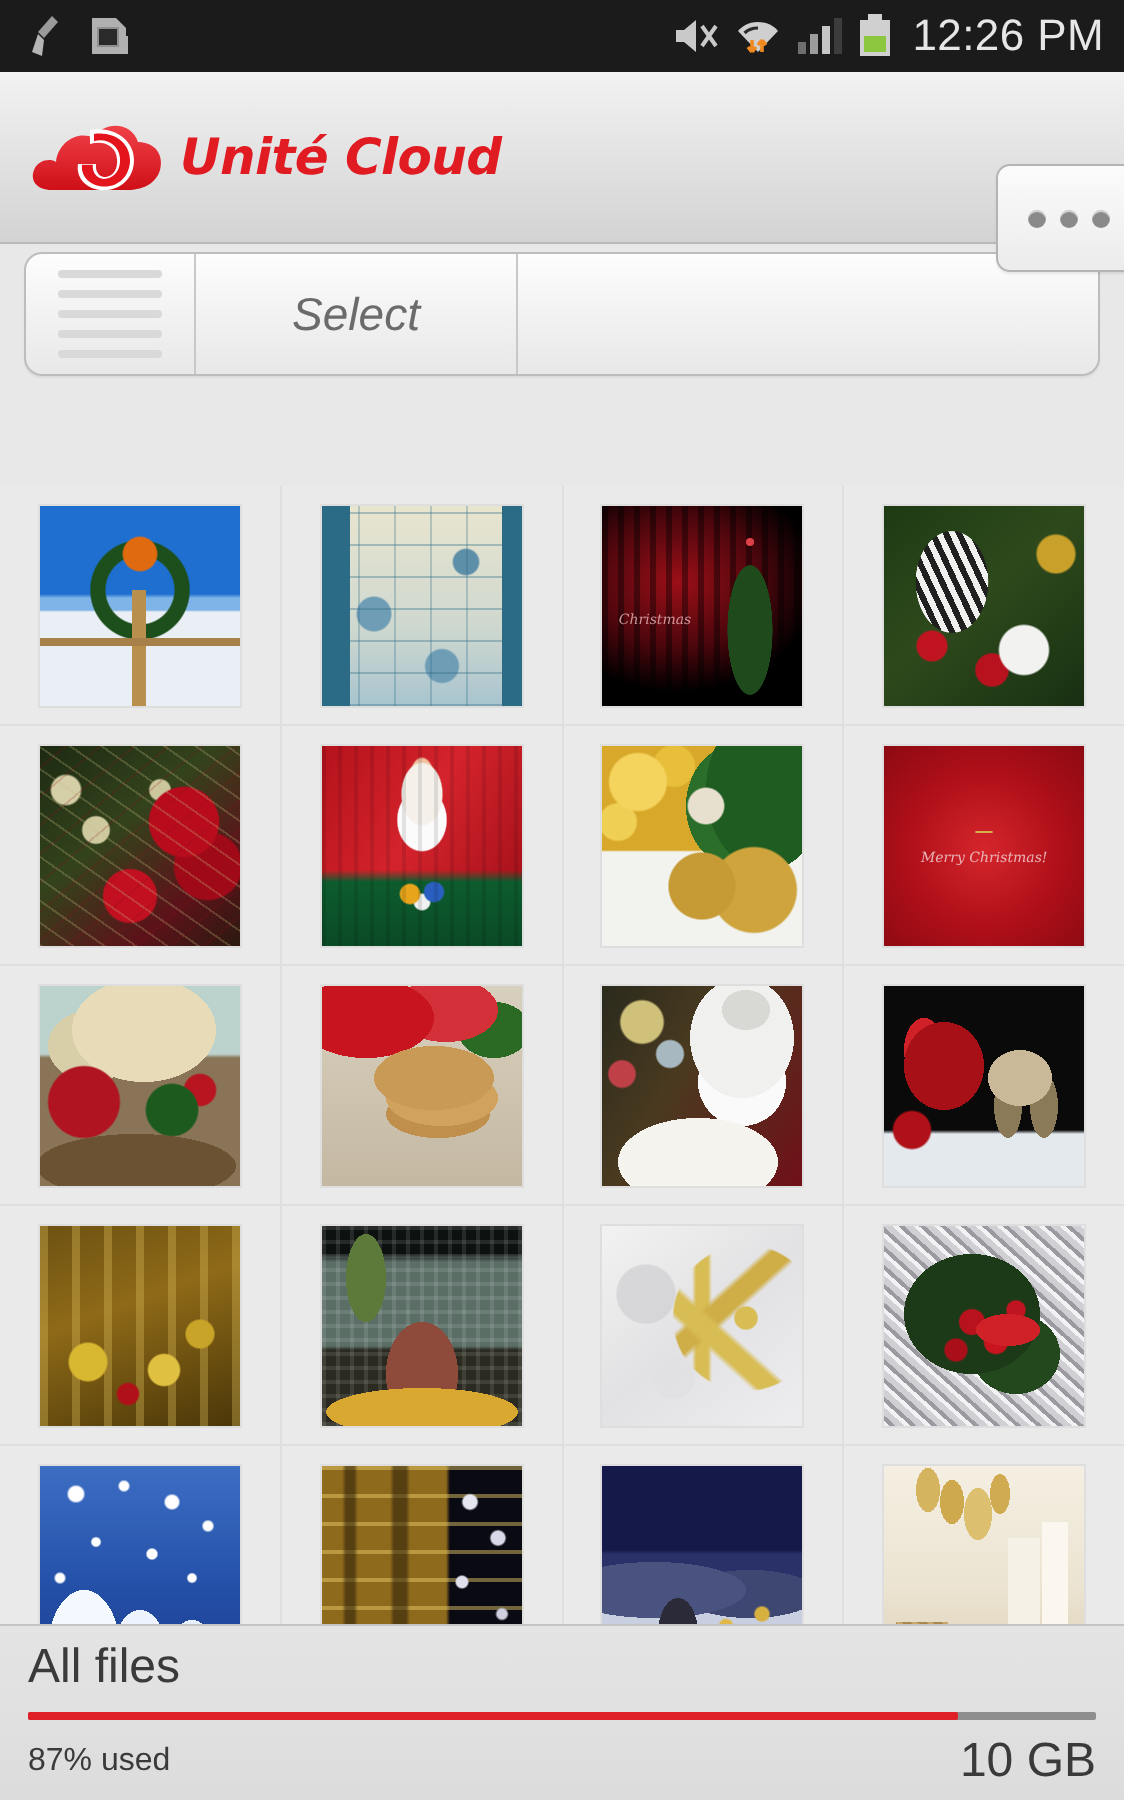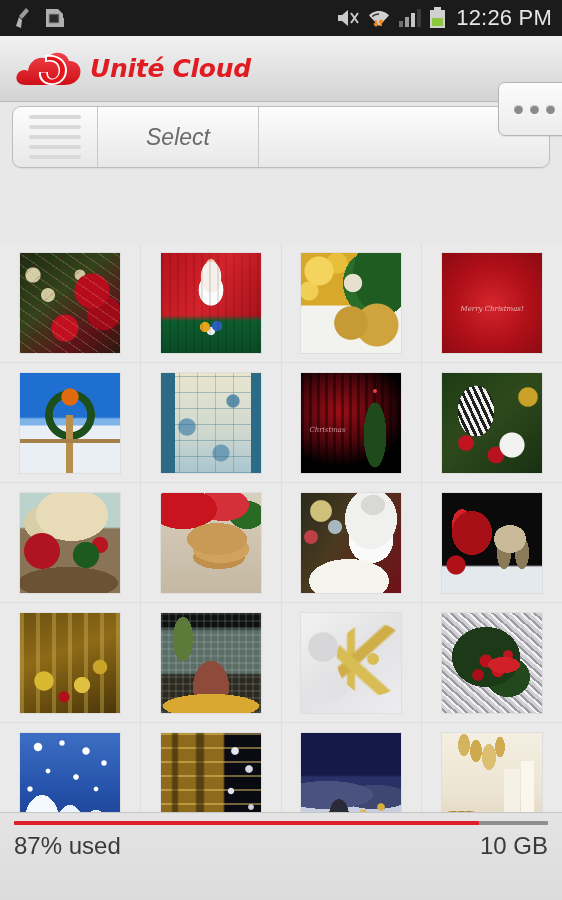--- a/index.html
+++ b/index.html
@@ -18,21 +18,21 @@
   .sb-left{display:flex;align-items:center;gap:10px;}
   .sb-right{margin-left:auto;display:flex;align-items:center;gap:7px;}
   .sb-ico{display:block;}
   .sb-time{
     color:#e6e6e6;font-size:22px;letter-spacing:.2px;margin-left:3px;
     font-family:"Liberation Sans",sans-serif;
   }
 
   
   .appbar{
-    position:relative;height:66px;
+    position:relative;height:86px;
     background:linear-gradient(to bottom,#f2f2f2 0%,#e4e4e4 45%,#d3d3d3 100%);
     border-bottom:1px solid #b9b9b9;
     display:flex;align-items:center;box-sizing:border-box;
   }
   .logo-wrap{display:flex;align-items:center;padding-left:14px;}
   .logo-mark{width:72px;height:52px;flex:none;}
   .logo-text{
     margin-left:4px;font-size:25px;font-weight:bold;font-style:italic;
     color:#e01b22;letter-spacing:-0.3px;
     font-family:"DejaVu Sans","Liberation Sans",sans-serif;
@@ -102,21 +102,21 @@
   
   .bottom{
     position:absolute;left:0;right:0;bottom:0;height:88px;
     background:linear-gradient(to bottom,#e4e4e4,#dcdcdc);
     border-top:1px solid #c4c4c4;box-sizing:border-box;padding:0 14px;
   }
   .allfiles{font-size:24px;color:#3a3a3a;padding-top:7px;}
   .bar-track{height:4px;background:#8e8e8e;margin-top:8px;border-radius:1px;position:relative;}
   .bar-fill{position:absolute;left:0;top:0;bottom:0;background:#e02028;border-radius:1px;}
   .bottom-row{display:flex;align-items:center;margin-top:7px;}
-  .used{font-size:24px;color:#3a3a3a;}
+  .used{font-size:16px;color:#3a3a3a;}
   .quota{margin-left:auto;font-size:24px;color:#3a3a3a;}
 </style>
 </head>
 <body>
 
 <div class="phone">
 
   <div class="statusbar">
     <div class="sb-left">
       <svg class="sb-ico" width="20" height="22" viewBox="0 0 20 22">
@@ -195,20 +195,76 @@
       </div>
       <div class="tb-cell tb-select">Select</div>
     </div>
   </div>
 
   <div class="grid">
 
     <div class="grow">
       <div class="gcell">
         <div class="thumb">
+          <div style="background:linear-gradient(to bottom,#1f6fd0 0 44%,#7fb4e8 46% 52%,#e9eff4 53% 100%)"></div>
+          <div style="background:
+            radial-gradient(circle at 50% 42%,transparent 0 22%,#1d4f1c 23% 32%,transparent 33%)"></div>
+          <div style="background:
+            radial-gradient(circle at 50% 24%,#e06a10 0 9%,transparent 10%)"></div>
+          <div style="position:absolute;left:46%;top:42%;width:7px;height:58%;background:#b98f4e;"></div>
+          <div style="position:absolute;left:0;right:0;top:66%;height:4px;background:#a8814a;"></div>
+        </div>
+      </div>
+      <div class="gcell">
+        <div class="thumb">
+          <div style="background:linear-gradient(to bottom,#e8e5cf,#cfd8cf 60%,#a8c4cf)"></div>
+          <div style="background:
+            linear-gradient(to right,#2c6b86 0 14%,transparent 14%),
+            linear-gradient(to left,#2c6b86 0 10%,transparent 10%)"></div>
+          <div style="background:
+            radial-gradient(circle at 26% 54%,#6f9db5 0 9%,transparent 10%),
+            radial-gradient(circle at 60% 80%,#6f9db5 0 8%,transparent 9%),
+            radial-gradient(circle at 72% 28%,#5e8fa8 0 6%,transparent 7%)"></div>
+          <div style="background:
+            repeating-linear-gradient(0deg,rgba(44,107,134,.35) 0 1px,transparent 1px 16px),
+            repeating-linear-gradient(90deg,rgba(44,107,134,.28) 0 1px,transparent 1px 18px)"></div>
+        </div>
+      </div>
+      <div class="gcell">
+        <div class="thumb">
+          <div style="background:#000"></div>
+          <div style="background:
+            radial-gradient(ellipse 70% 55% at 38% 38%,#9c0f18 0%,#4a060c 60%,#000 100%)"></div>
+          <div style="background:repeating-linear-gradient(90deg,rgba(0,0,0,.40) 0 3px,transparent 3px 8px)"></div>
+          <div style="background:
+            radial-gradient(ellipse 16% 46% at 74% 62%,#1e4a1c 0 70%,transparent 71%)"></div>
+          <div style="position:absolute;left:72%;top:16%;width:4px;height:4px;border-radius:50%;background:#e04048;"></div>
+          <div style="position:absolute;left:8%;top:53%;font-size:7px;font-style:italic;color:#e8b8bc;opacity:.8;
+            font-family:'DejaVu Serif',serif;">Christmas</div>
+        </div>
+      </div>
+      <div class="gcell">
+        <div class="thumb">
+          <div style="background:linear-gradient(140deg,#1d3a14,#2e4a1c 45%,#183012)"></div>
+          <div style="background:
+            repeating-linear-gradient(65deg,#f0f0ee 0 3px,#202020 3px 6px) ;
+            -webkit-mask:radial-gradient(ellipse 30% 42% at 34% 38%,#000 60%,transparent 61%);
+            mask:radial-gradient(ellipse 30% 42% at 34% 38%,#000 60%,transparent 61%)"></div>
+          <div style="background:
+            radial-gradient(circle at 70% 72%,#f2f2f0 0 12%,transparent 13%),
+            radial-gradient(circle at 54% 82%,#b8121e 0 8%,transparent 9%),
+            radial-gradient(circle at 24% 70%,#c01420 0 7%,transparent 8%),
+            radial-gradient(circle at 86% 24%,#c8a02a 0 8%,transparent 9%)"></div>
+        </div>
+      </div>
+    </div>
+
+    <div class="grow">
+      <div class="gcell">
+        <div class="thumb">
           <div style="background:
             radial-gradient(circle at 72% 38%,#b80c1c 0 18%,transparent 19%),
             radial-gradient(circle at 84% 60%,#a00a18 0 16%,transparent 17%),
             radial-gradient(circle at 28% 42%,#cfc9a0 0 7%,transparent 8%),
             radial-gradient(circle at 45% 75%,#c21020 0 14%,transparent 15%),
             radial-gradient(circle at 13% 22%,#d4cfa6 0 6%,transparent 7%),
             radial-gradient(circle at 60% 22%,#cdc79e 0 5%,transparent 6%),
             linear-gradient(140deg,#1d2a12,#33431c 40%,#5c1219 75%,#2a1a10)"></div>
           <div style="background:
             repeating-linear-gradient(35deg,rgba(200,190,130,.25) 0 1px,transparent 1px 9px),
@@ -248,76 +304,20 @@
         </div>
       </div>
       <div class="gcell">
         <div class="thumb">
           <div style="background:radial-gradient(circle at 50% 52%,#d5252c 0%,#ae0f18 55%,#8c0a12 100%)"></div>
           <div style="position:absolute;left:0;right:0;top:40%;height:6px;
             background:radial-gradient(ellipse at 50% 50%,#d8b04a 0 8%,transparent 9%)"></div>
           <div style="position:absolute;left:0;right:0;top:52%;text-align:center;
             font-size:7px;font-style:italic;color:#f0cdd0;opacity:.85;
             font-family:'DejaVu Serif',serif;">Merry Christmas!</div>
-        </div>
-      </div>
-    </div>
-
-    <div class="grow">
-      <div class="gcell">
-        <div class="thumb">
-          <div style="background:linear-gradient(to bottom,#1f6fd0 0 44%,#7fb4e8 46% 52%,#e9eff4 53% 100%)"></div>
-          <div style="background:
-            radial-gradient(circle at 50% 42%,transparent 0 22%,#1d4f1c 23% 32%,transparent 33%)"></div>
-          <div style="background:
-            radial-gradient(circle at 50% 24%,#e06a10 0 9%,transparent 10%)"></div>
-          <div style="position:absolute;left:46%;top:42%;width:7px;height:58%;background:#b98f4e;"></div>
-          <div style="position:absolute;left:0;right:0;top:66%;height:4px;background:#a8814a;"></div>
-        </div>
-      </div>
-      <div class="gcell">
-        <div class="thumb">
-          <div style="background:linear-gradient(to bottom,#e8e5cf,#cfd8cf 60%,#a8c4cf)"></div>
-          <div style="background:
-            linear-gradient(to right,#2c6b86 0 14%,transparent 14%),
-            linear-gradient(to left,#2c6b86 0 10%,transparent 10%)"></div>
-          <div style="background:
-            radial-gradient(circle at 26% 54%,#6f9db5 0 9%,transparent 10%),
-            radial-gradient(circle at 60% 80%,#6f9db5 0 8%,transparent 9%),
-            radial-gradient(circle at 72% 28%,#5e8fa8 0 6%,transparent 7%)"></div>
-          <div style="background:
-            repeating-linear-gradient(0deg,rgba(44,107,134,.35) 0 1px,transparent 1px 16px),
-            repeating-linear-gradient(90deg,rgba(44,107,134,.28) 0 1px,transparent 1px 18px)"></div>
-        </div>
-      </div>
-      <div class="gcell">
-        <div class="thumb">
-          <div style="background:#000"></div>
-          <div style="background:
-            radial-gradient(ellipse 70% 55% at 38% 38%,#9c0f18 0%,#4a060c 60%,#000 100%)"></div>
-          <div style="background:repeating-linear-gradient(90deg,rgba(0,0,0,.40) 0 3px,transparent 3px 8px)"></div>
-          <div style="background:
-            radial-gradient(ellipse 16% 46% at 74% 62%,#1e4a1c 0 70%,transparent 71%)"></div>
-          <div style="position:absolute;left:72%;top:16%;width:4px;height:4px;border-radius:50%;background:#e04048;"></div>
-          <div style="position:absolute;left:8%;top:53%;font-size:7px;font-style:italic;color:#e8b8bc;opacity:.8;
-            font-family:'DejaVu Serif',serif;">Christmas</div>
-        </div>
-      </div>
-      <div class="gcell">
-        <div class="thumb">
-          <div style="background:linear-gradient(140deg,#1d3a14,#2e4a1c 45%,#183012)"></div>
-          <div style="background:
-            repeating-linear-gradient(65deg,#f0f0ee 0 3px,#202020 3px 6px) ;
-            -webkit-mask:radial-gradient(ellipse 30% 42% at 34% 38%,#000 60%,transparent 61%);
-            mask:radial-gradient(ellipse 30% 42% at 34% 38%,#000 60%,transparent 61%)"></div>
-          <div style="background:
-            radial-gradient(circle at 70% 72%,#f2f2f0 0 12%,transparent 13%),
-            radial-gradient(circle at 54% 82%,#b8121e 0 8%,transparent 9%),
-            radial-gradient(circle at 24% 70%,#c01420 0 7%,transparent 8%),
-            radial-gradient(circle at 86% 24%,#c8a02a 0 8%,transparent 9%)"></div>
         </div>
       </div>
     </div>
 
     <div class="grow">
       <div class="gcell">
         <div class="thumb">
           <div style="background:linear-gradient(to bottom,#bcd3cd 0 34%,#8a7458 36% 100%)"></div>
           <div style="background:
             radial-gradient(ellipse 36% 26% at 52% 22%,#e8dcb8 0 100%,transparent),
@@ -489,20 +489,21 @@
           <div style="position:absolute;left:79%;top:28%;width:13%;height:68%;background:#fbf7ee;"></div>
           <div style="position:absolute;left:6%;top:78%;width:26%;height:20%;
             background:repeating-linear-gradient(40deg,#c9a86a 0 2px,#a8864c 2px 5px);"></div>
         </div>
       </div>
     </div>
 
   </div>
 
   <div class="bottom">
+    <div class="allfiles">All files</div>
     <div class="bar-track">
       <div class="bar-fill" id="bar-fill" style="width: 87%;"></div>
     </div>
     <div class="bottom-row">
       <div class="used">87% used</div>
       <div class="quota">10 GB</div>
     </div>
   </div>
 
 </div>

